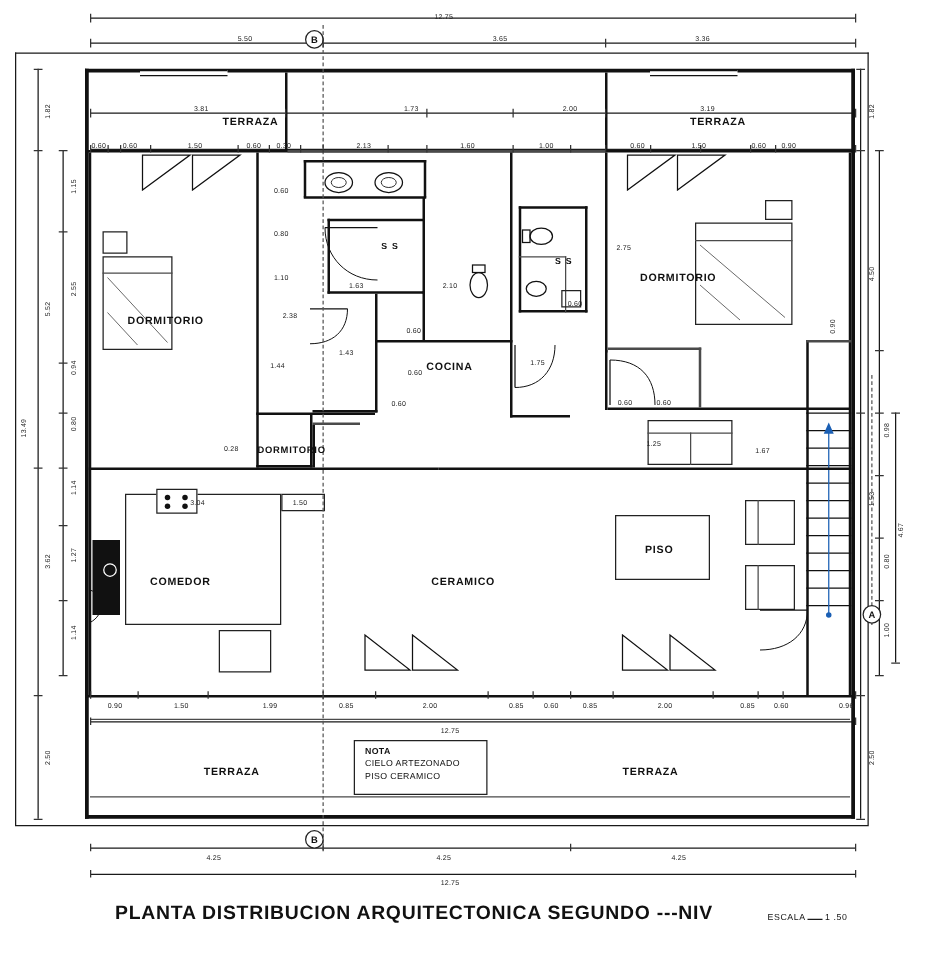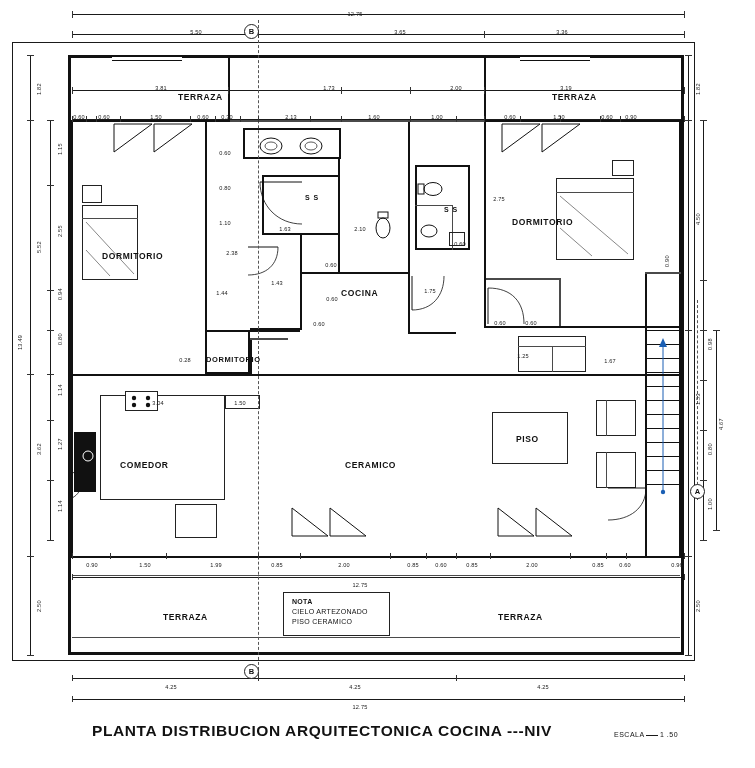--- a/index.html
+++ b/index.html
@@ -274,21 +274,21 @@
   <div class="lbl rm" style="left:498px;top:612px;">TERRAZA</div>
   <div class="lbl ss" style="left:305px;top:194px;">S S</div>
   <div class="lbl ss" style="left:444px;top:206px;">S S</div>
 
   <div class="notebox" style="left:283px;top:592px;width:107px;height:44px;">
     <div class="notetxt" style="padding:4px 0 0 8px;font-weight:bold;">NOTA</div>
     <div class="notetxt" style="padding:0 0 0 8px;">CIELO ARTEZONADO</div>
     <div class="notetxt" style="padding:0 0 0 8px;">PISO CERAMICO</div>
   </div>
 
-  <div class="title" style="left:92px;top:722px;">PLANTA DISTRIBUCION ARQUITECTONICA COCINA ---NIV</div>
+  <div class="title" style="left:92px;top:722px;">PLANTA DISTRIBUCION ARQUITECTONICA SEGUNDO ---NIV</div>
   <div class="subtitle" style="left:614px;top:731px;">ESCALA</div>
   <div class="ln hl" style="left:646px;top:735px;width:12px;"></div>
   <div class="subtitle" style="left:660px;top:731px;">1 .50</div>
 
   <div id="dims">
       <div class="lbl dim" style="left: 355px; top: 11px; transform: translateX(-50%);">12.75</div>
       <div class="lbl dim" style="left: 196px; top: 29px; transform: translateX(-50%);">5.50</div>
       <div class="lbl dim" style="left: 400px; top: 29px; transform: translateX(-50%);">3.65</div>
       <div class="lbl dim" style="left: 562px; top: 29px; transform: translateX(-50%);">3.36</div>
       <div class="lbl dim" style="left: 161px; top: 85px; transform: translateX(-50%);">3.81</div>

